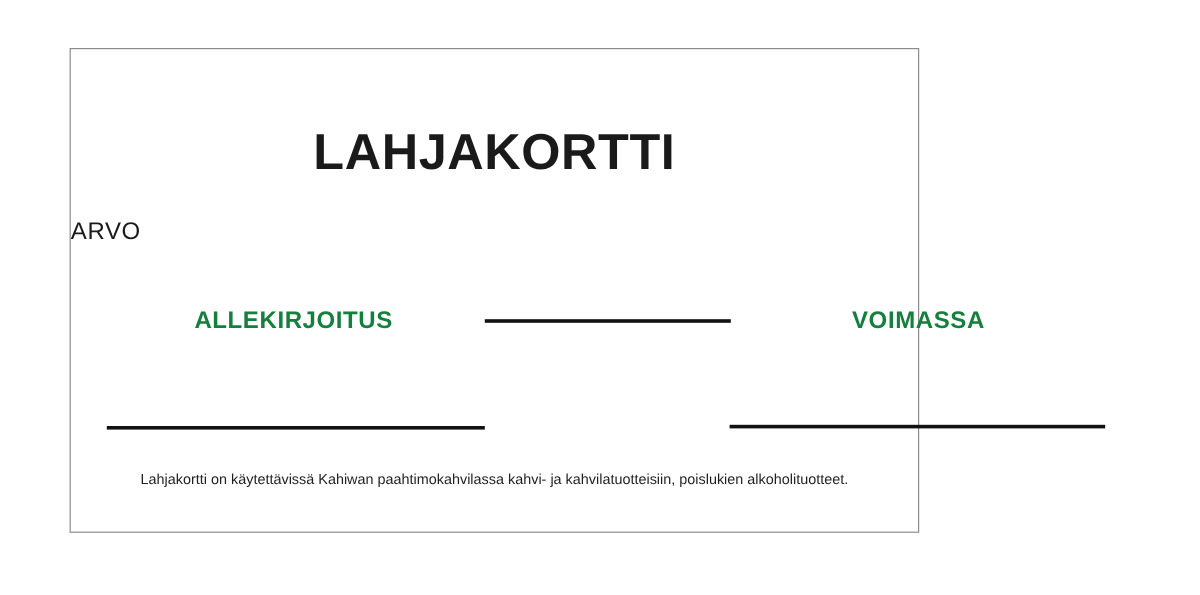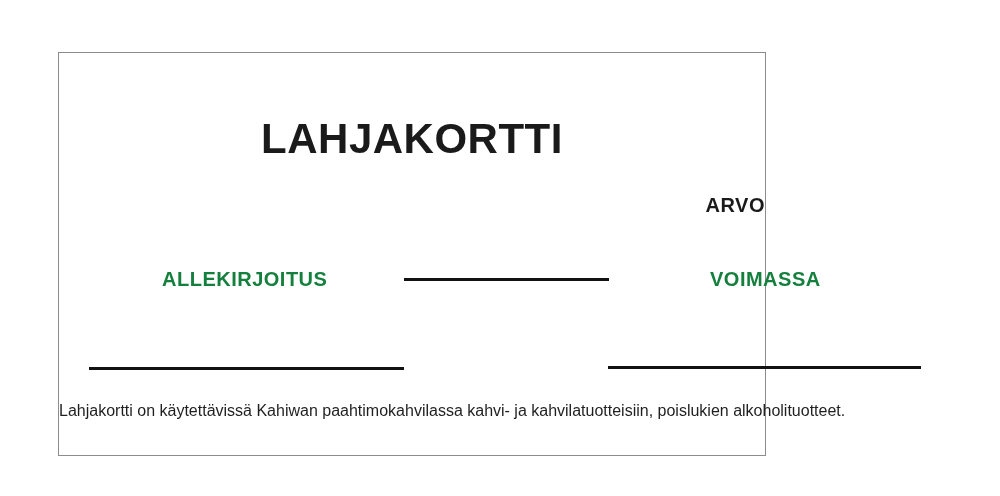--- a/index.html
+++ b/index.html
@@ -11,21 +11,21 @@
   .page {
     position: relative;
     width: 1000px;
     height: 496px;
     background: #ffffff;
     overflow: hidden;
   }
   .card {
     position: absolute;
     left: 58px;
-    top: 52px;
+    top: 40px;
     width: 708px;
     height: 404px;
     box-sizing: border-box;
     border: 1px solid #8c8c8c;
     background: #ffffff;
   }
   .card-title {
     position: absolute;
     left: 0;
     right: 0;
@@ -36,24 +36,24 @@
     font-weight: 700;
     letter-spacing: 0.5px;
     color: #1a1a1a;
     white-space: nowrap;
   }
   .value-label {
     position: absolute;
     left: 0;
     right: 0;
     top: 142px;
-    text-align: right;
+    text-align: left;
     font-size: 20px;
     line-height: 20px;
-    font-weight: 700;
+    font-weight: 400;
     letter-spacing: 0.5px;
     color: #1a1a1a;
   }
   .row-label {
     position: absolute;
     top: 216px;
     font-size: 20px;
     line-height: 20px;
     font-weight: 700;
     letter-spacing: 0.5px;
@@ -69,21 +69,21 @@
   }
   .value-rule     { left: 345px; top: 225px; width: 205px; }
   .signature-rule { left: 30px;  top: 314px; width: 315px; }
   .validity-rule  { left: 549px; top: 313px; width: 313px; }
   .footer {
     position: absolute;
     left: 0;
     right: 0;
     top: 348px;
     text-align: center;
-    font-size: 16px;
+    font-size: 12px;
     line-height: 20px;
     font-weight: 400;
     color: #1f1f1f;
   }
   .footer div { white-space: nowrap; }
 </style>
 </head>
 <body>
 
 <div class="page">

